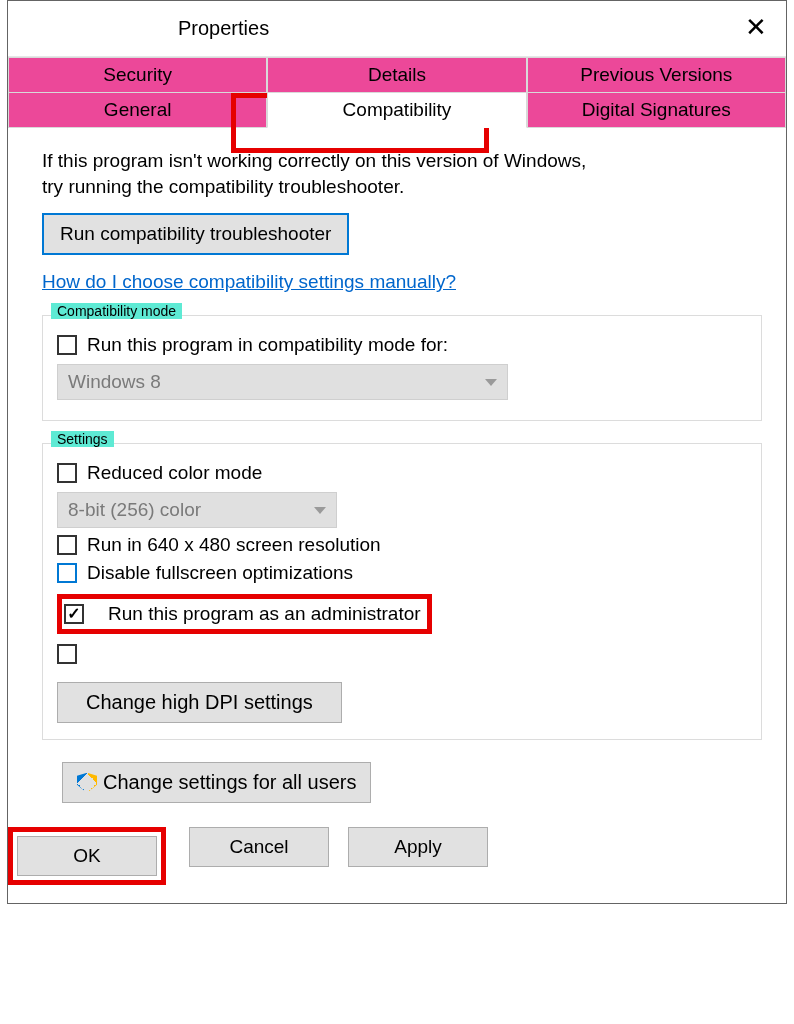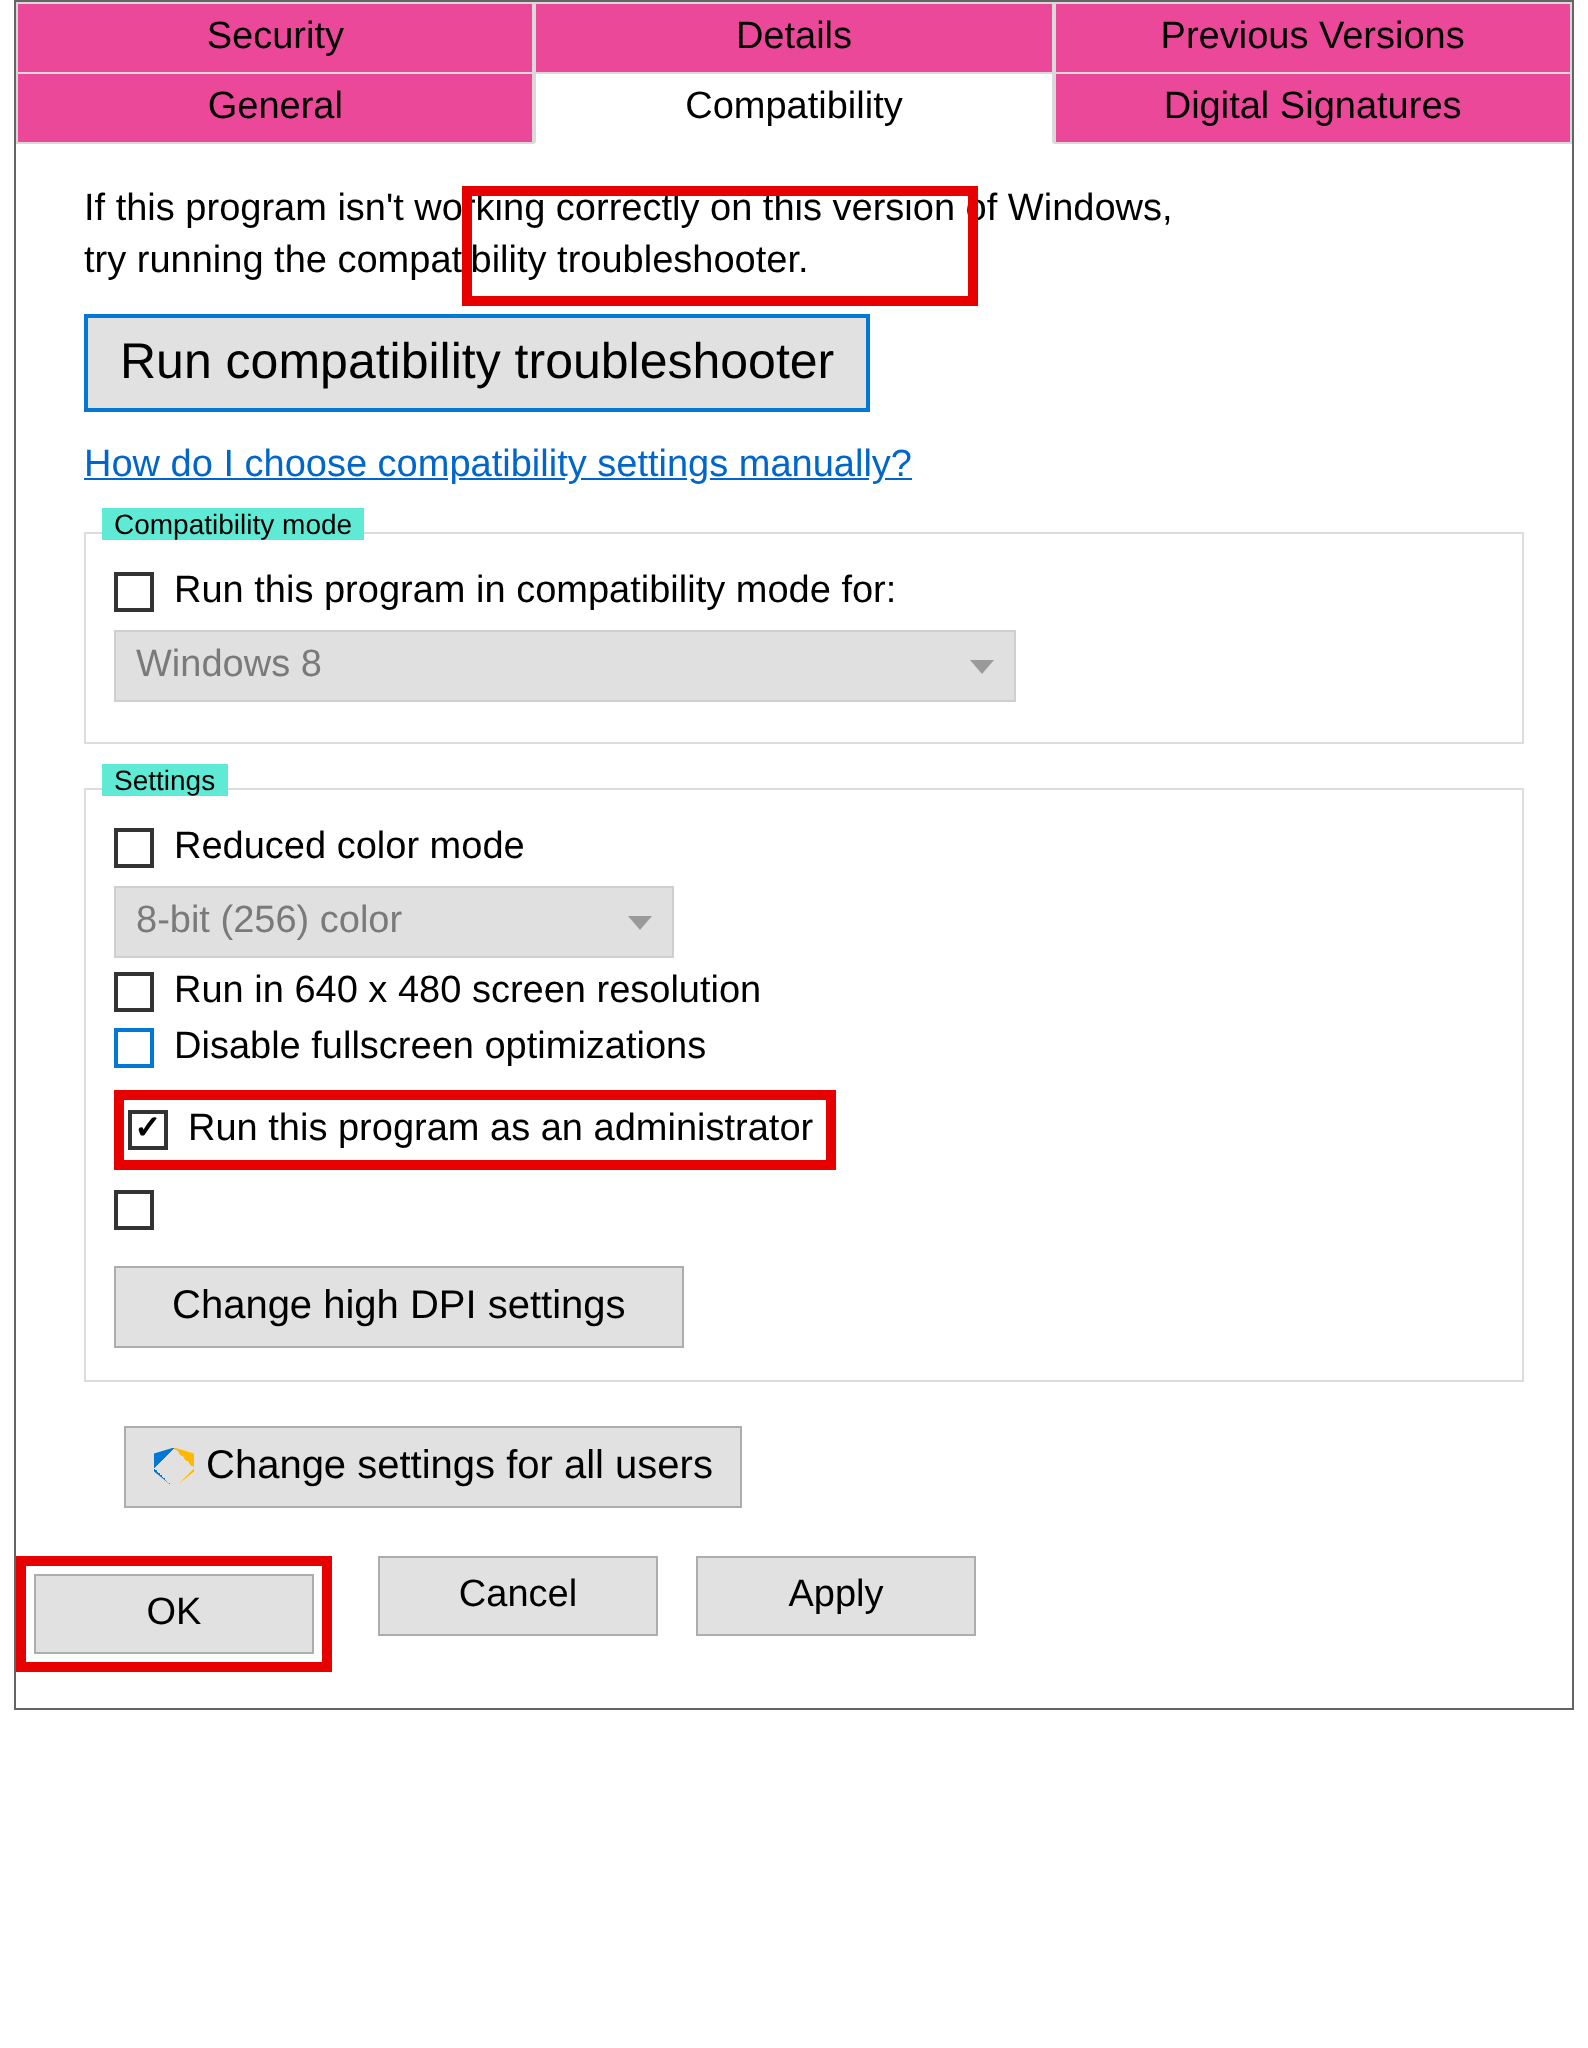--- a/index.html
+++ b/index.html
@@ -79,21 +79,21 @@
   }
   .content {
     padding: 20px 24px 10px 34px;
     font-size: 19px;
   }
   .intro { margin-bottom: 14px; line-height: 1.35; }
   .trouble-btn {
     border: 2px solid #0078d4;
     background: #e1e1e1;
     padding: 8px 16px;
-    font-size: 25px;
+    font-size: 19px;
     font-family: inherit;
     margin-bottom: 16px;
   }
   a.help {
     color: #0066cc;
     text-decoration: underline;
     font-size: 19px;
   }
   .group {
     border: 1px solid #dcdcdc;
@@ -145,21 +145,21 @@
     width: 0; height: 0;
     border-left: 6px solid transparent;
     border-right: 6px solid transparent;
     border-top: 7px solid #9a9a9a;
   }
   .admin-highlight {
     border: 5px solid #e60000;
     padding: 4px 6px 4px 2px;
     display: inline-flex;
     align-items: center;
-    gap: 10px;
+    gap: 24px;
     margin: 4px 0;
   }
   .dpi-btn, .allusers-btn {
     background: #e1e1e1;
     border: 1px solid #adadad;
     font-size: 20px;
     font-family: inherit;
     padding: 8px 28px;
     margin-top: 12px;
   }
@@ -211,20 +211,24 @@
     font-family: Arial, sans-serif;
   }
   .wrapper { position: relative; width: 794px; }
 </style>
 </head>
 <body>
 
 <div class="wrapper">
 <div class="dialog">
 
+  <div class="titlebar">
+    <span class="title">Properties</span>
+    <div class="close-x">✕</div>
+  </div>
 
   <div class="tabs">
     <div class="tab-row">
       <div class="tab">
             <span>Security</span>
           </div>
       <div class="tab">
             <span>Details</span>
           </div>
       <div class="tab">

